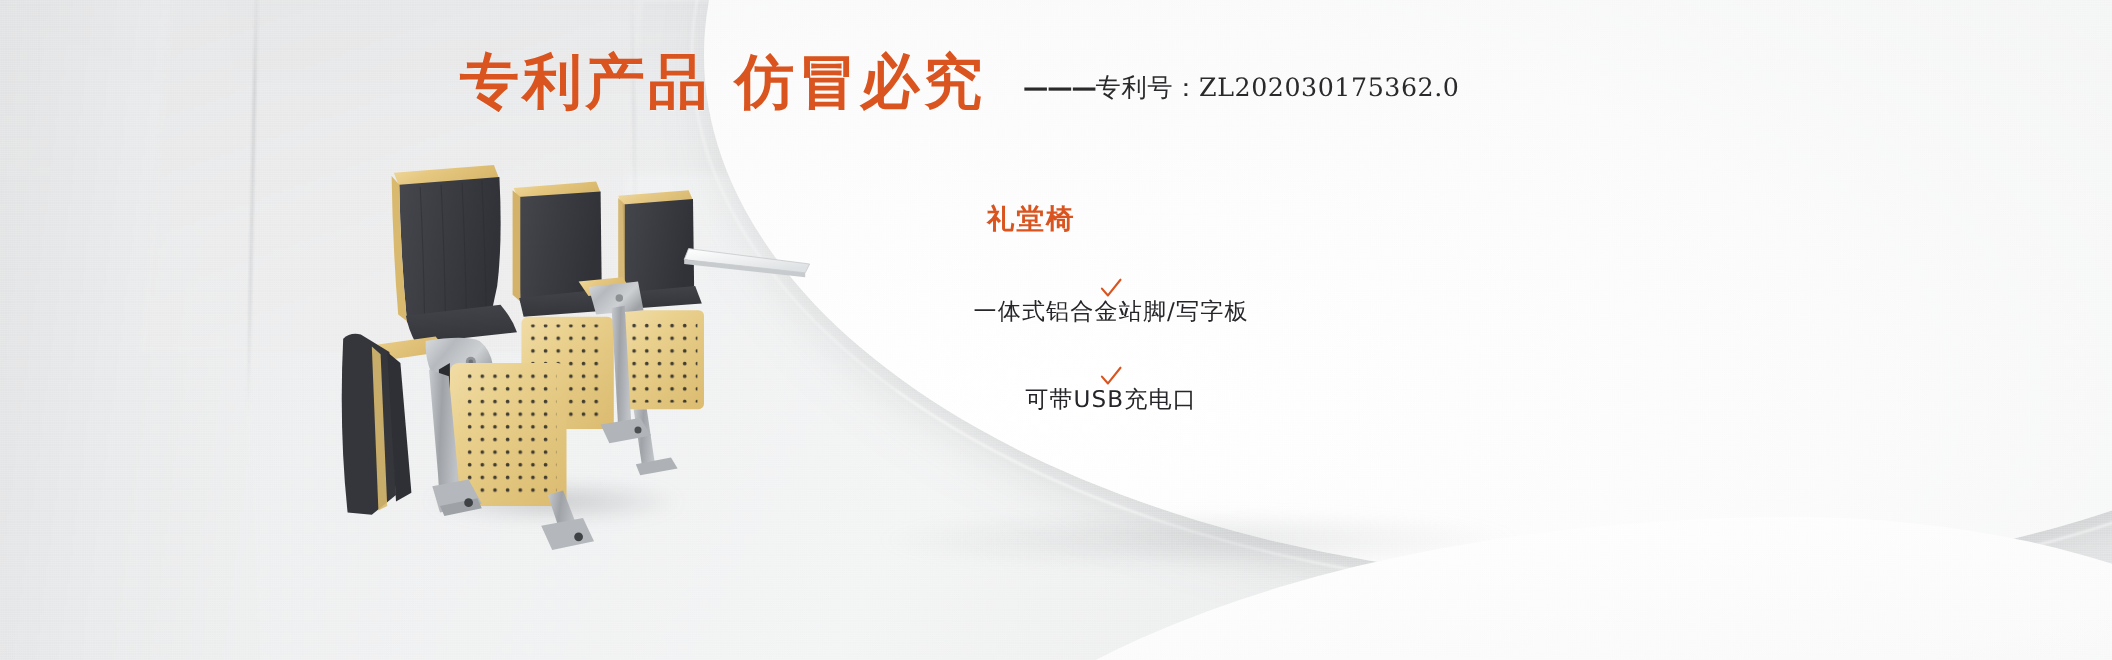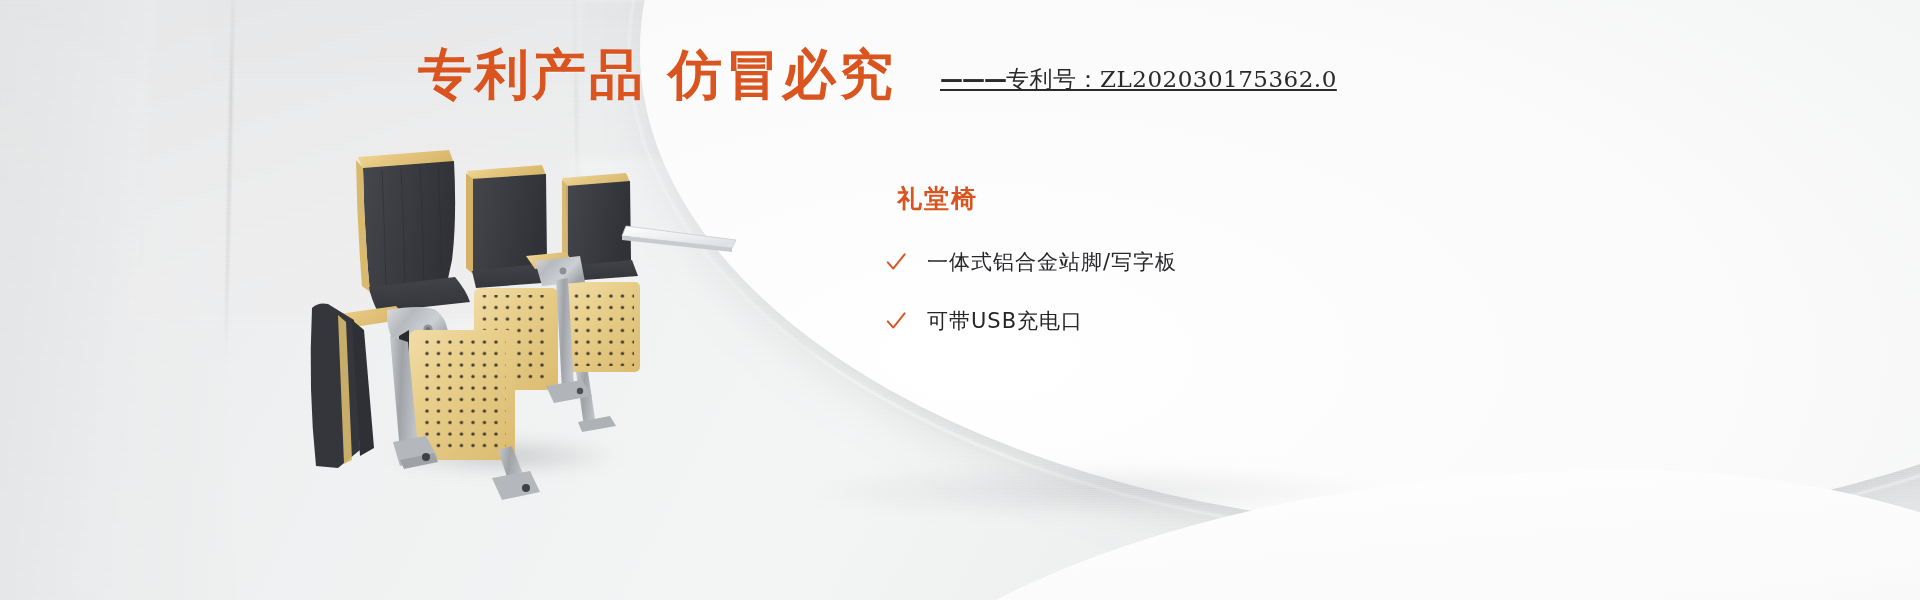--- a/index.html
+++ b/index.html
@@ -107,21 +107,21 @@
       repeating-linear-gradient(0deg, rgba(255,255,255,.35) 0 1px, rgba(0,0,0,.02) 1px 2px),
       repeating-linear-gradient(90deg, rgba(255,255,255,.22) 0 1px, rgba(0,0,0,.018) 1px 2px);
     pointer-events:none;
     mix-blend-mode:overlay;
   }
 
   
   .headline-wrap{
     position:absolute;
     left:418px; top:48px;
-    display:flex; align-items:baseline; gap:18px;
+    display:flex; align-items:baseline; gap:8px;
     white-space:nowrap;
     z-index:30;
   }
   .headline{
     font-family:"DejaVu Sans","Liberation Sans",sans-serif;
     font-size:54px;
     font-weight:700;
     letter-spacing:3px;
     color:#d9541f;
     line-height:1;
@@ -131,21 +131,20 @@
 
   .patent-no{
     margin-left:26px;
     position:relative; top:-6px;
     font-family:"DejaVu Serif","Liberation Serif",serif;
     font-size:23px;
     font-weight:400;
     color:#2a2a2c;
     letter-spacing:.5px;
     white-space:nowrap;
-    text-decoration:underline;
   }
   .patent-no .dashes{
     font-family:"DejaVu Sans","Liberation Sans",sans-serif;
     letter-spacing:-1px;
     font-weight:700;
   }
 
   
   .features{
     position:absolute;
@@ -156,23 +155,23 @@
     font-family:"DejaVu Sans","Liberation Sans",sans-serif;
     font-size:25px;
     font-weight:700;
     color:#d9541f;
     letter-spacing:2px;
     margin:0 0 36px 12px;
   }
   .feat-list{ list-style:none; }
   .feat-item{
     display:flex; align-items:center;
-    gap:20px;
     margin-bottom:37px;
     white-space:nowrap;
+    flex-direction:column;
   }
   .feat-item:last-child{ margin-bottom:16px; }
   .check-icon{
     width:22px; height:22px;
     flex:0 0 22px;
     display:block;
   }
   .feat-text{
     font-family:"DejaVu Sans","Liberation Sans",sans-serif;
     font-size:21px;

